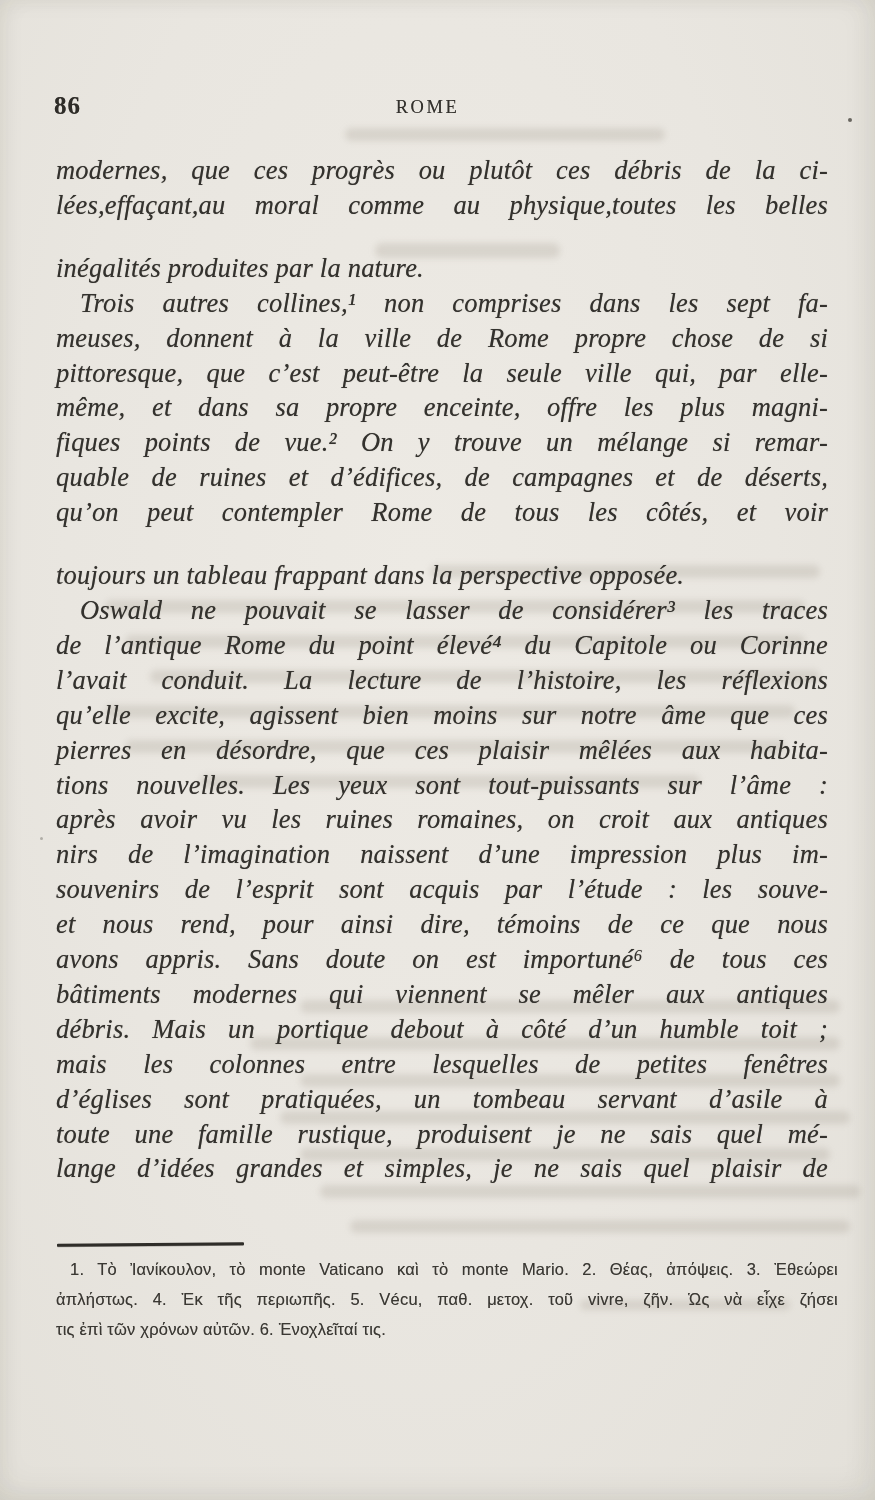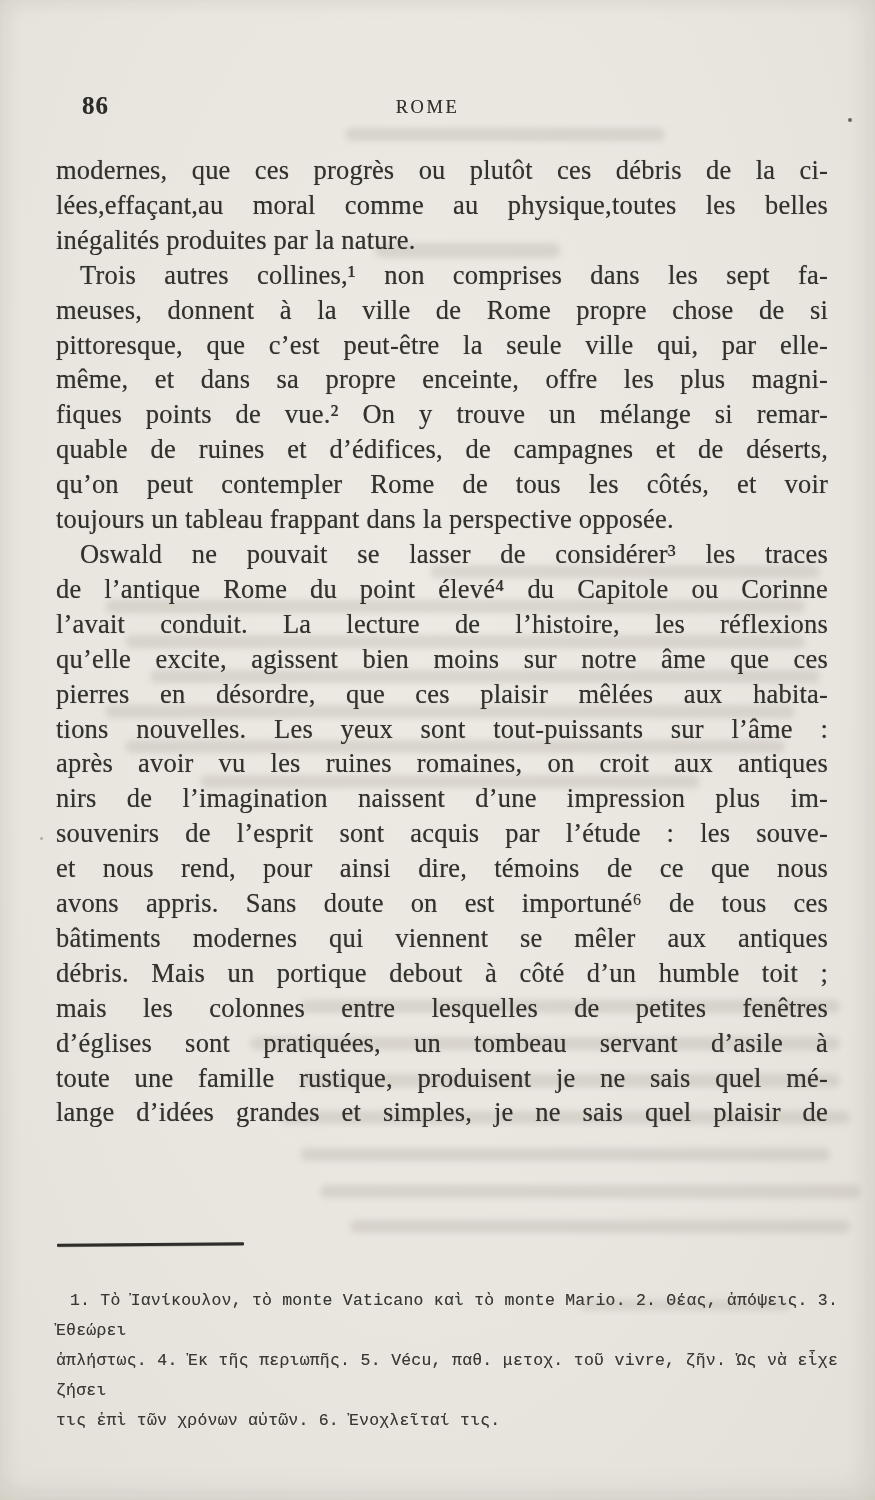--- a/index.html
+++ b/index.html
@@ -13,45 +13,45 @@
     background: radial-gradient(ellipse at 48% 38%, #edeae4 0%, #e9e6e0 55%, #e3e0d9 100%);
     color: #32302c;
   }
   .page::after {
     content: ""; position: absolute; inset: 0; pointer-events: none;
     box-shadow: inset -10px 0 26px rgba(60,55,45,0.05), inset 0 -12px 30px rgba(60,55,45,0.05), inset 6px 0 20px rgba(60,55,45,0.03);
   }
   .pagenum {
     position: absolute; left: 54px; top: 92px;
     font-size: 25px; font-weight: 700; letter-spacing: 1px;
-    color: #2e2c28; text-shadow: 0 0 0.6px rgba(45,42,38,0.55); margin-left: 28px;
+    color: #2e2c28; text-shadow: 0 0 0.6px rgba(45,42,38,0.55);
   }
   .running-title {
     position: absolute; left: 0; right: 20px; top: 97px; text-align: center;
     font-size: 18.5px; font-weight: 400; letter-spacing: 2.5px;
     color: #33312d; text-shadow: 0 0 0.6px rgba(45,42,38,0.5);
   }
   .body-text {
     position: absolute; left: 56px; top: 153px; width: 772px;
     font-size: 26.5px; line-height: 34.9px; letter-spacing: 0.2px;
     color: #33312d; text-shadow: 0 0 0.7px rgba(48,45,40,0.55);
   }
-  .bline { text-align: justify; text-align-last: justify; white-space: normal; }
-  .bline.end { text-align-last: left; }
+  .bline { text-align: justify; text-align-last: justify; white-space: normal; font-style: italic; }
+  .bline.end { text-align-last: left; margin-top: 28px; }
   .bline.ind { text-indent: 24px; }
   .fnrule {
     position: absolute; left: 57px; top: 1243px; width: 187px; height: 3px;
     background: #2f2d29; transform: rotate(-0.4deg); border-radius: 1px;
     box-shadow: 0 0.5px 0 rgba(47,45,41,0.4);
   }
   .footnotes {
     position: absolute; left: 56px; top: 1254px; width: 782px;
-    font-family: Liberation Mono, monospace;
+    font-family: Liberation Sans, sans-serif;
     font-size: 16.5px; line-height: 30px; letter-spacing: 0.2px;
-    color: #3a3833; text-shadow: 0 0 0.5px rgba(55,52,47,0.5); margin-top: 32px;
+    color: #3a3833; text-shadow: 0 0 0.5px rgba(55,52,47,0.5);
   }
   .fline { text-align: justify; text-align-last: justify; }
   .fline.first { text-indent: 14px; }
   .fline.end { text-align-last: left; }
   
   .gs { position: absolute; height: 13px; background: rgba(148,140,126,0.22);
         filter: blur(3px); border-radius: 7px; pointer-events: none; }
   .speck { position: absolute; border-radius: 50%; background: #4a4741; pointer-events: none; }
 </style>
 </head>

